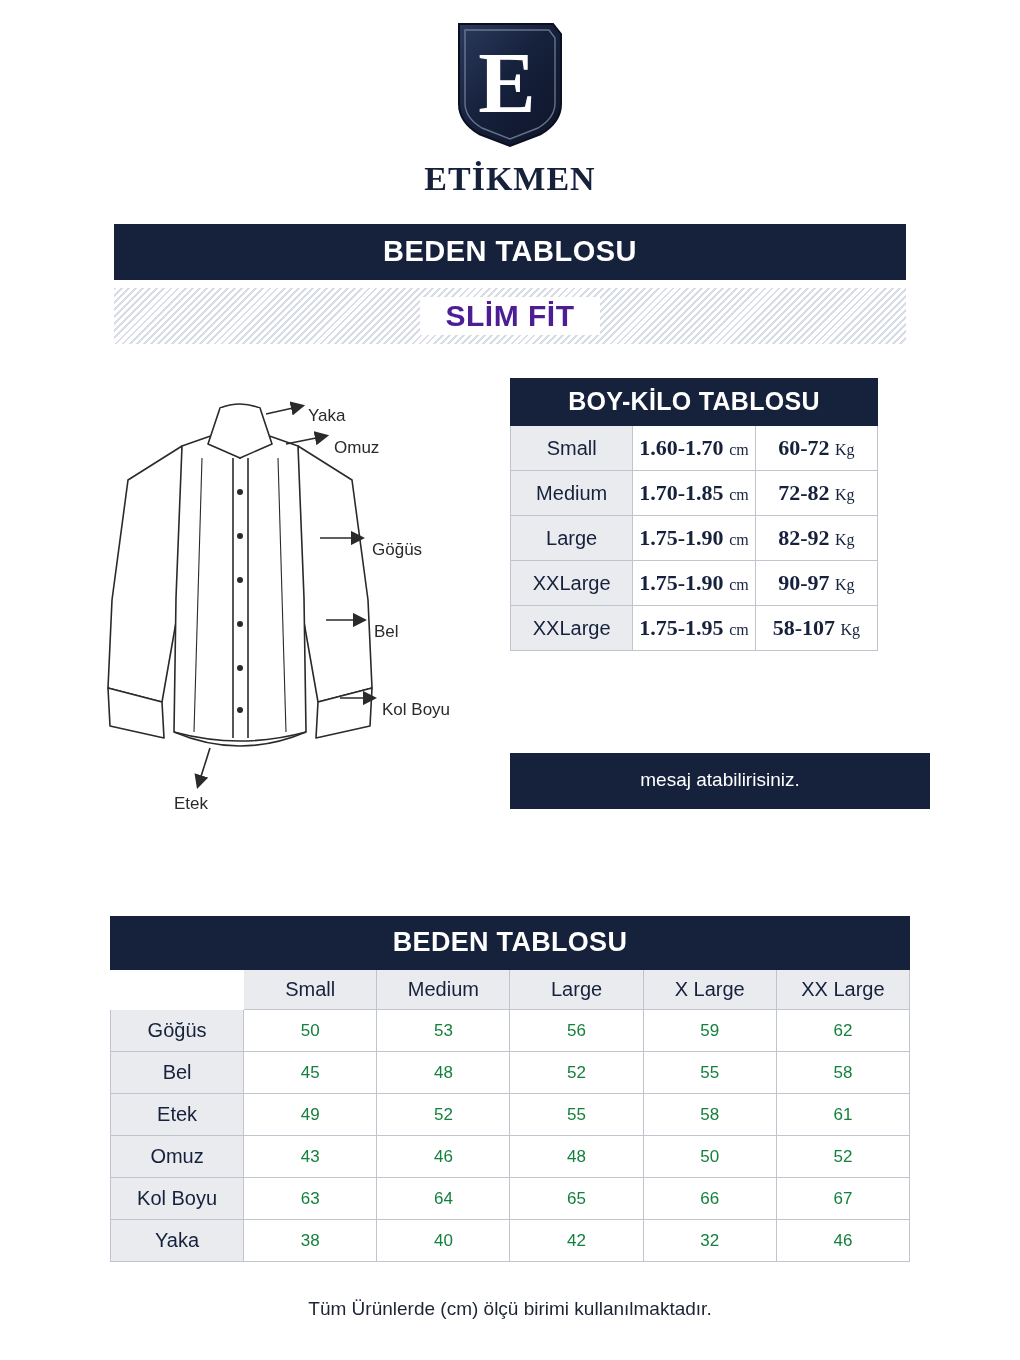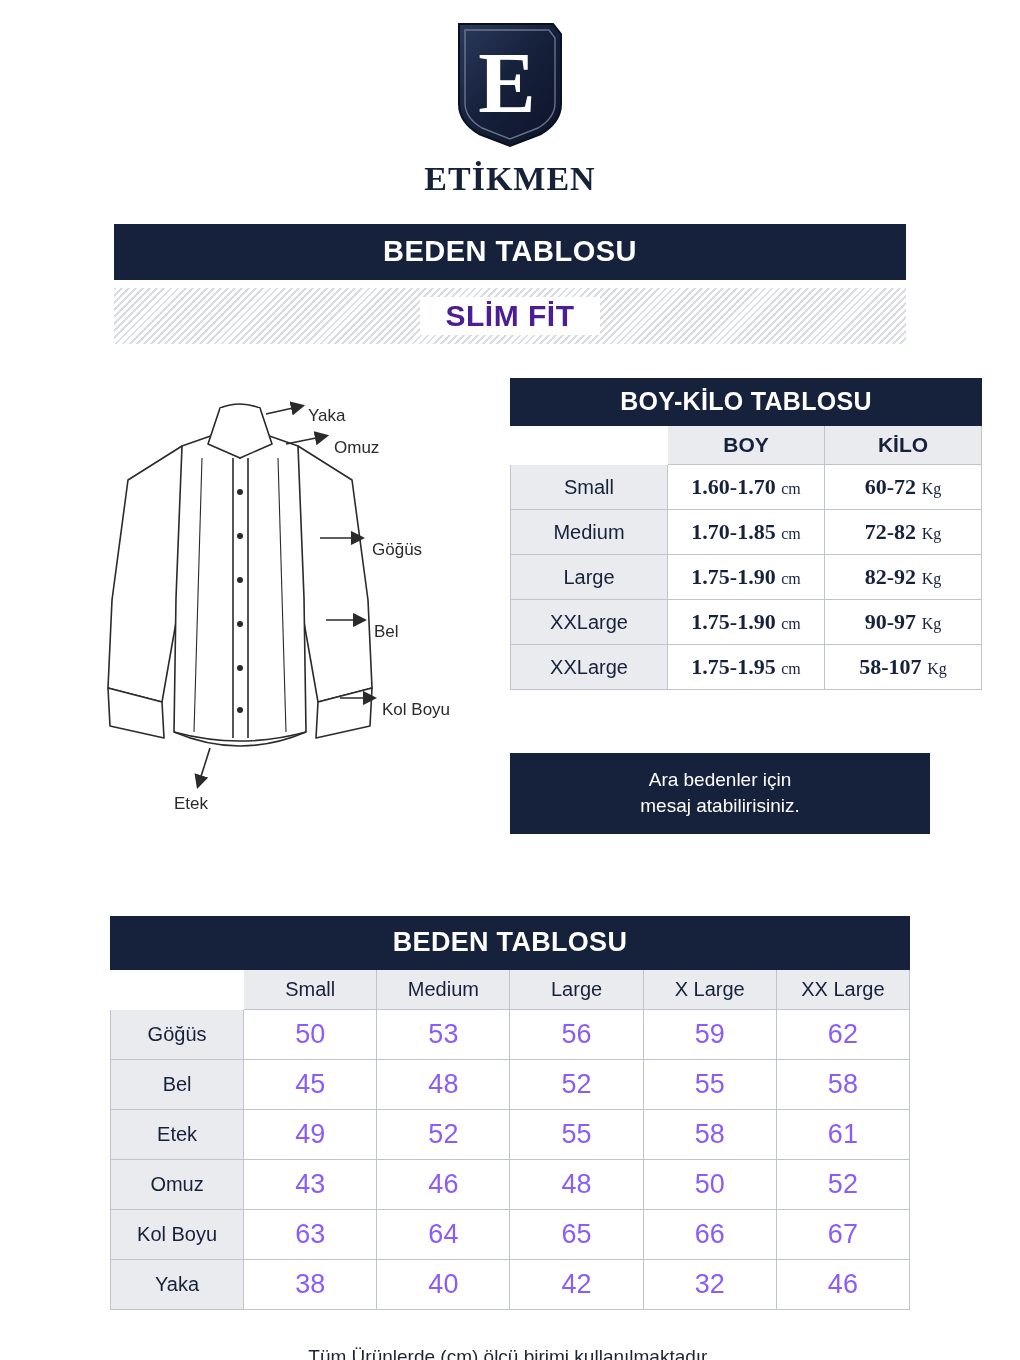--- a/index.html
+++ b/index.html
@@ -96,21 +96,21 @@
     color: #2a2a2a;
     font-family: "Liberation Sans", sans-serif;
     white-space: nowrap;
   }
 
   
   .bk-table {
     position: absolute;
     left: 510px;
     top: 0px;
-    width: 472px;
+    width: 368px;
     border-collapse: collapse;
     table-layout: fixed;
   }
   .bk-table th.bk-head {
     background: #16213c;
     color: #fff;
     font-size: 25px;
     font-weight: bold;
     padding: 8px 0 9px 0;
     letter-spacing: 0.3px;
@@ -208,22 +208,22 @@
   .bt-rowhead {
     background: #e9ebef;
     text-align: center;
     font-size: 20px;
     color: #16213c;
     padding: 9px 0;
   }
   .bt-cell {
     background: #ffffff;
     text-align: center;
-    font-size: 27px;
-    color: #8b5cf6;
+    font-size: 17px;
+    color: #15803d;
     padding: 9px 0;
   }
 
   .footer-note {
     margin-top: 36px;
     text-align: center;
     font-size: 19px;
     color: #1d2433;
   }
 </style>
@@ -309,25 +309,20 @@
     <div class="shirt-label" style="left:292px; top:312px;">Kol Boyu</div>
     <div class="shirt-label" style="left:84px;  top:406px;">Etek</div>
   </div>
 
   <table class="bk-table">
     <tbody>
         <tr>
       <th class="bk-head" colspan="3">BOY-KİLO TABLOSU</th>
     </tr>
     <tr>
-      <td class="bk-blank"></td>
-      <td class="bk-sub">BOY</td>
-      <td class="bk-sub">KİLO</td>
-    </tr>
-    <tr>
       <td class="bk-size">Small</td>
       <td class="bk-val"><span>1.60-1.70</span> <span class="unit">cm</span></td>
       <td class="bk-val"><span>60-72</span> <span class="unit">Kg</span></td>
     </tr>
     <tr>
       <td class="bk-size">Medium</td>
       <td class="bk-val"><span>1.70-1.85</span> <span class="unit">cm</span></td>
       <td class="bk-val"><span>72-82</span> <span class="unit">Kg</span></td>
     </tr>
     <tr>
@@ -342,21 +337,20 @@
     </tr>
     <tr>
       <td class="bk-size">XXLarge</td>
       <td class="bk-val"><span>1.75-1.95</span> <span class="unit">cm</span></td>
       <td class="bk-val"><span>58-107</span> <span class="unit">Kg</span></td>
     </tr>
   </tbody>
     </table>
 
   <div class="note-box">
-    <div>Ara bedenler için</div>
     <div>mesaj atabilirisiniz.</div>
   </div>
 </div>
 
 <div class="bt-wrap">
   <table class="bt-table">
     <tbody>
         <tr>
       <th class="bt-head" colspan="6">BEDEN TABLOSU</th>
     </tr>

